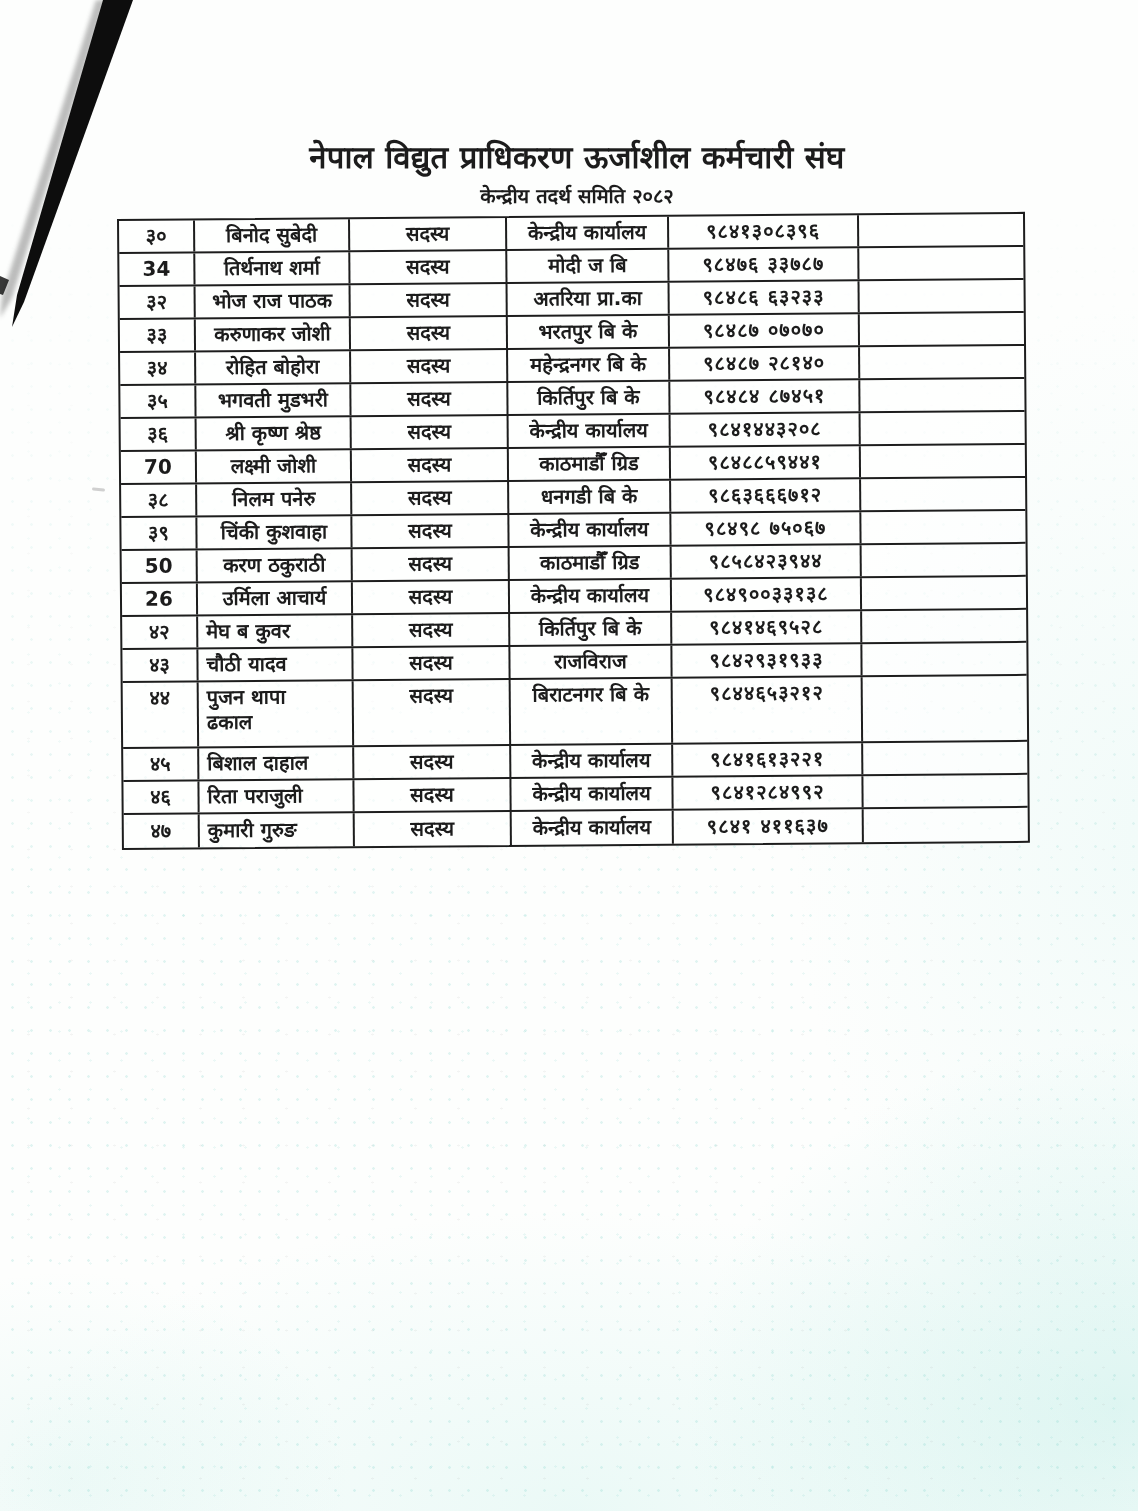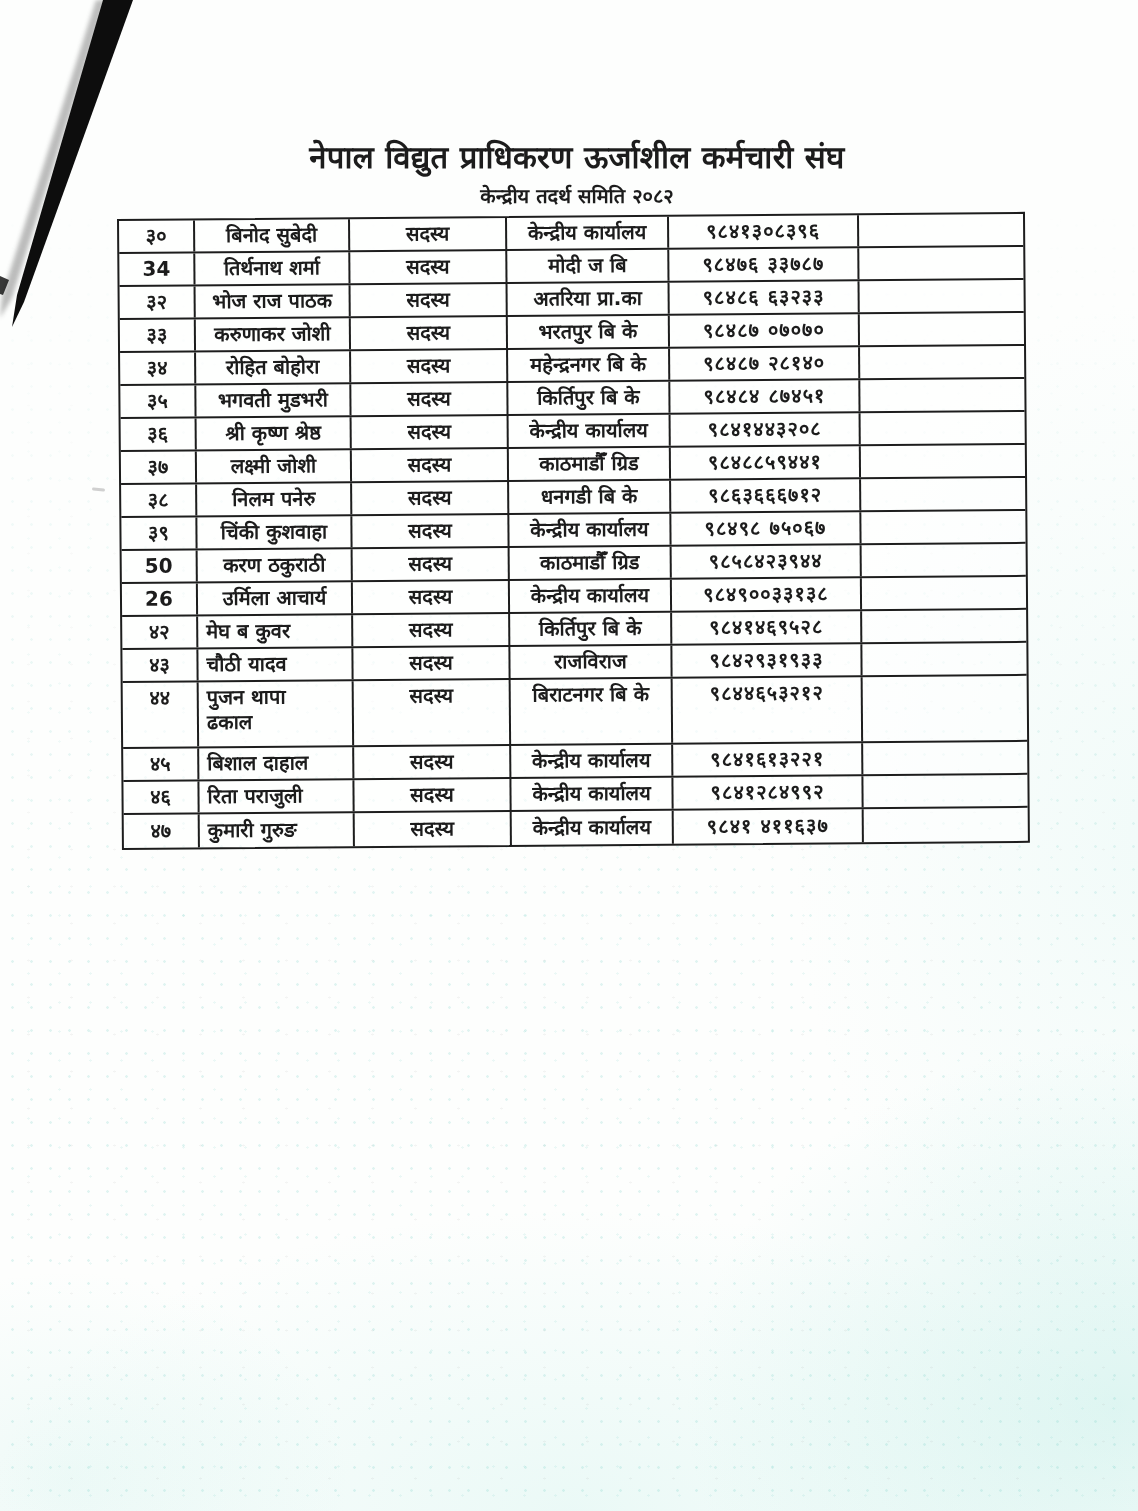--- a/index.html
+++ b/index.html
@@ -147,21 +147,21 @@
       </div>
       <div class="trow">
         <div class="tcell c-sn">३६</div>
         <div class="tcell c-name">श्री कृष्ण श्रेष्ठ</div>
         <div class="tcell c-position">सदस्य</div>
         <div class="tcell c-office">केन्द्रीय कार्यालय</div>
         <div class="tcell c-phone">९८४१४४३२०८</div>
         <div class="tcell c-remark"></div>
       </div>
       <div class="trow">
-        <div class="tcell c-sn">३७</div>
+        <div class="tcell c-sn">70</div>
         <div class="tcell c-name">लक्ष्मी जोशी</div>
         <div class="tcell c-position">सदस्य</div>
         <div class="tcell c-office">काठमाडौँ ग्रिड</div>
         <div class="tcell c-phone">९८४८८५९४४१</div>
         <div class="tcell c-remark"></div>
       </div>
       <div class="trow">
         <div class="tcell c-sn">३८</div>
         <div class="tcell c-name">निलम पनेरु</div>
         <div class="tcell c-position">सदस्य</div>

